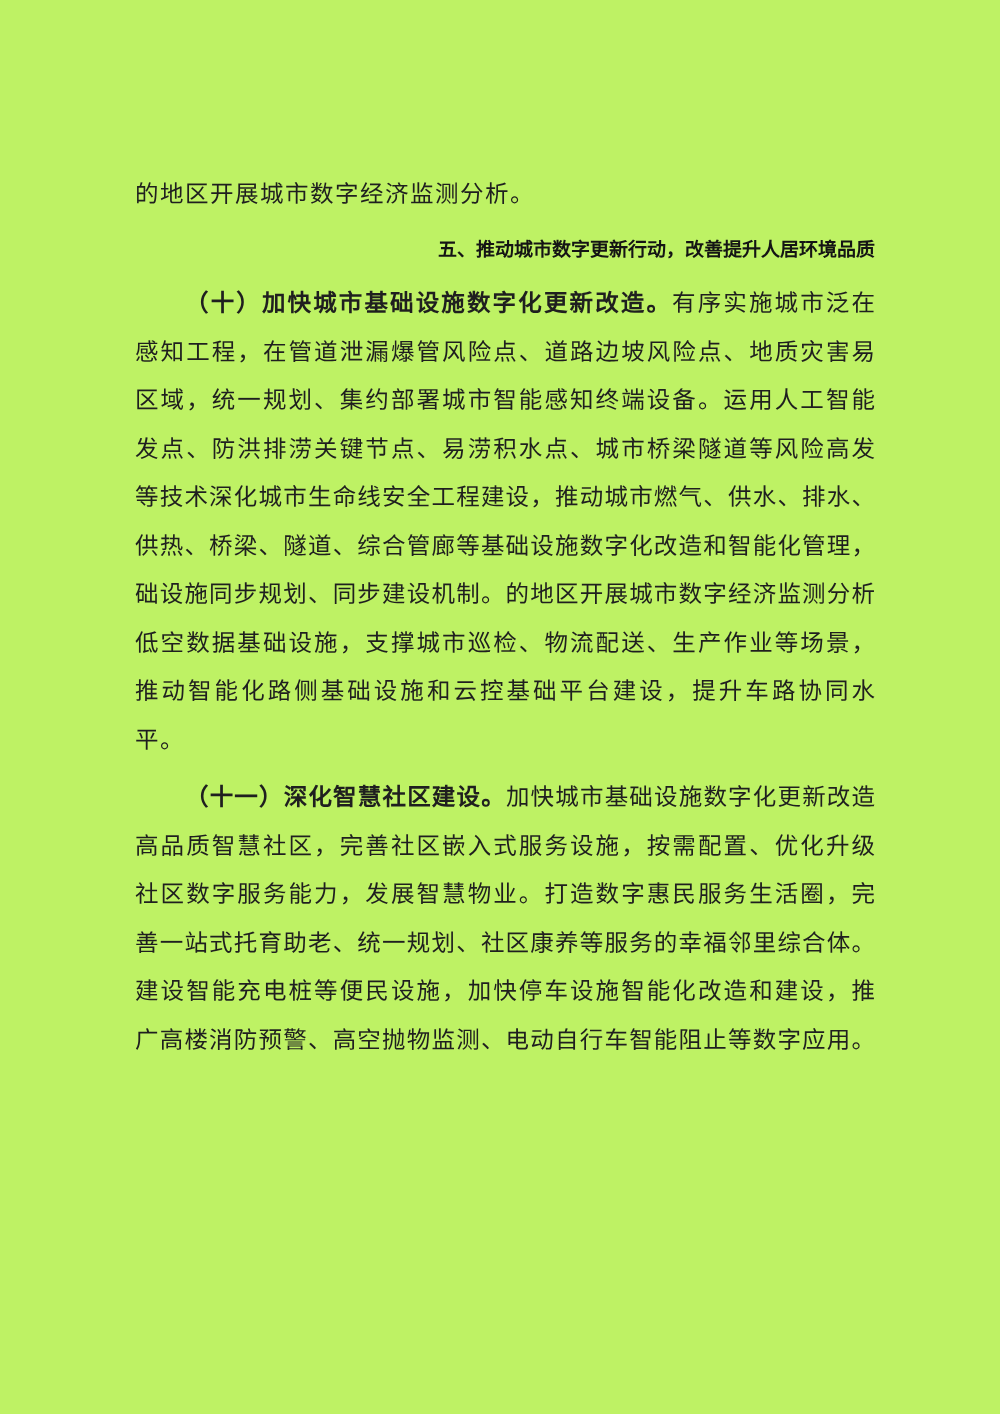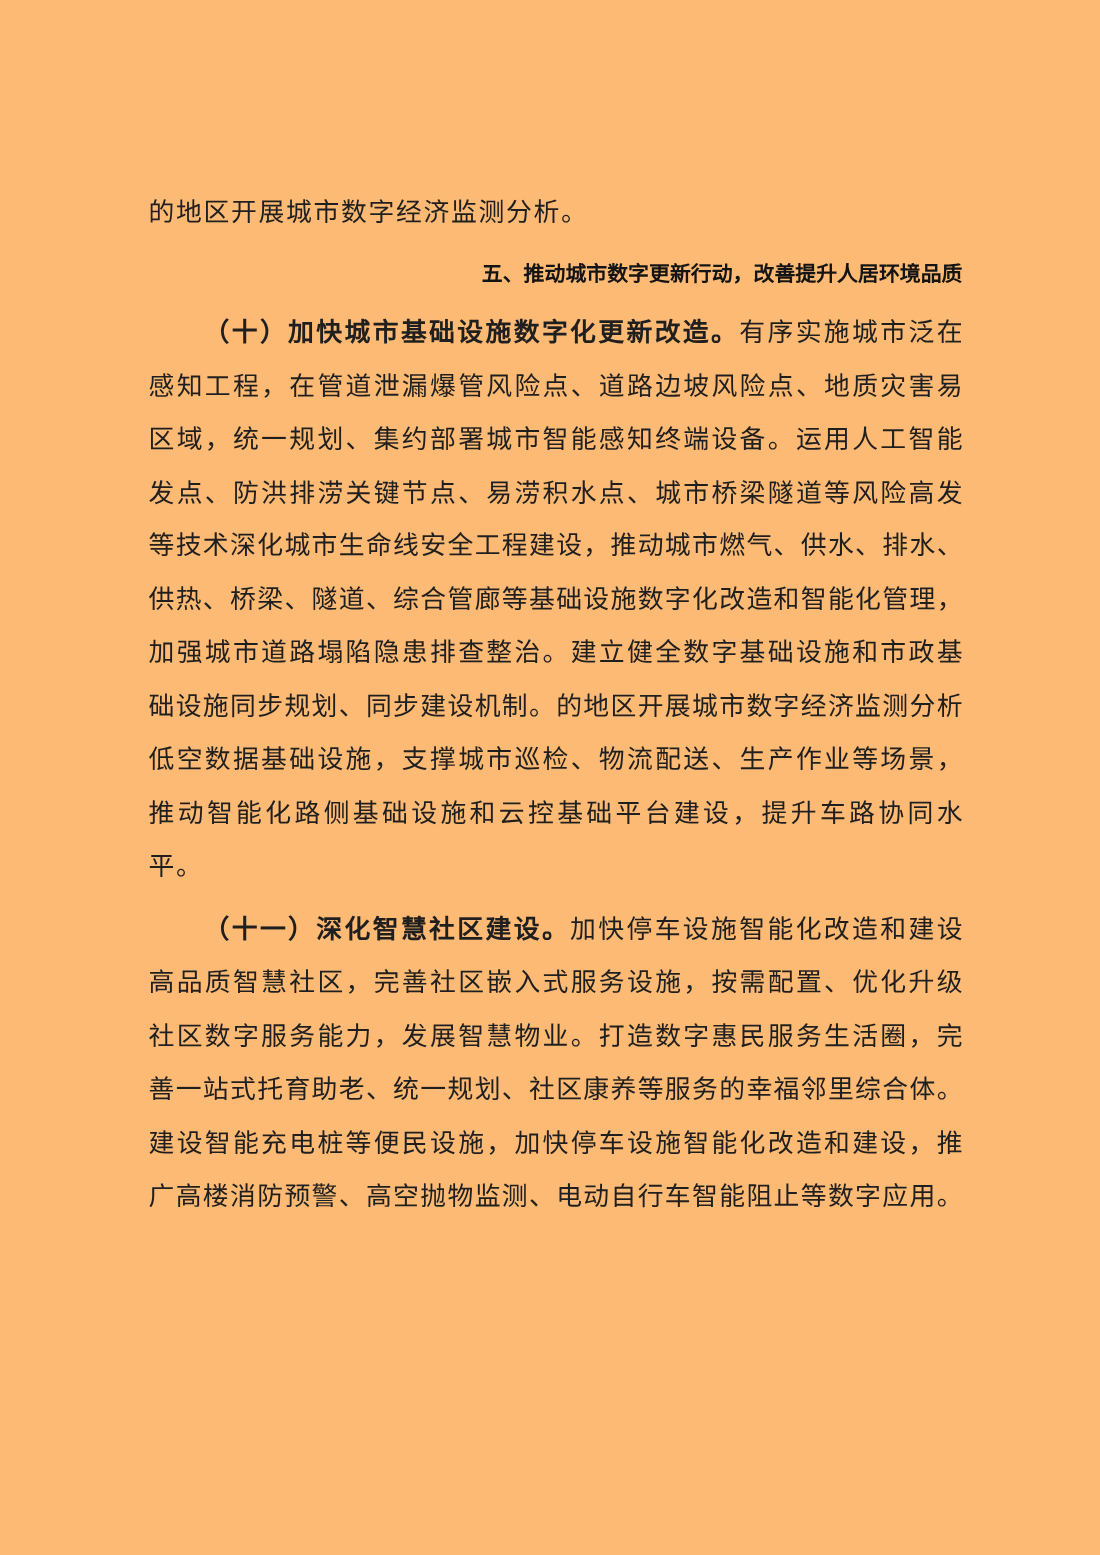--- a/index.html
+++ b/index.html
@@ -67,35 +67,34 @@
 
   
   .lead { font-weight: 700; }
 
   
   .line.gap { margin-top: 9px; }
 </style>
 </head>
 <body style="background: rgb(255, 255, 255);">
 
-<div class="page" style="background: #fdba74; color: rgb(31, 31, 31); text-decoration: underline;">
+<div class="page" style="background: #bef264; color: rgb(31, 31, 31); text-decoration: underline;">
   <div class="text-block" id="doc-body">
       <div class="line end">的地区开展城市数字经济监测分析。</div>
       <div class="line heading" style="color: rgb(20, 20, 20);">五、推动城市数字更新行动，改善提升人居环境品质</div>
       <div class="line start justify"><span class="lead">（十）加快城市基础设施数字化更新改造。</span><span>有序实施城市泛在</span></div>
       <div class="line full justify">感知工程，在管道泄漏爆管风险点、道路边坡风险点、地质灾害易</div>
       <div class="line full justify">区域，统一规划、集约部署城市智能感知终端设备。运用人工智能</div>
       <div class="line full justify">发点、防洪排涝关键节点、易涝积水点、城市桥梁隧道等风险高发</div>
       <div class="line full justify">等技术深化城市生命线安全工程建设，推动城市燃气、供水、排水、</div>
       <div class="line full justify">供热、桥梁、隧道、综合管廊等基础设施数字化改造和智能化管理，</div>
-      <div class="line full justify">加强城市道路塌陷隐患排查整治。建立健全数字基础设施和市政基</div>
       <div class="line full justify">础设施同步规划、同步建设机制。的地区开展城市数字经济监测分析</div>
       <div class="line full justify">低空数据基础设施，支撑城市巡检、物流配送、生产作业等场景，</div>
       <div class="line full justify">推动智能化路侧基础设施和云控基础平台建设，提升车路协同水</div>
       <div class="line end">平。</div>
-      <div class="line start justify gap"><span class="lead">（十一）深化智慧社区建设。</span><span>加快停车设施智能化改造和建设</span></div>
+      <div class="line start justify gap"><span class="lead">（十一）深化智慧社区建设。</span><span>加快城市基础设施数字化更新改造</span></div>
       <div class="line full justify">高品质智慧社区，完善社区嵌入式服务设施，按需配置、优化升级</div>
       <div class="line full justify">社区数字服务能力，发展智慧物业。打造数字惠民服务生活圈，完</div>
       <div class="line full justify">善一站式托育助老、统一规划、社区康养等服务的幸福邻里综合体。</div>
       <div class="line full justify">建设智能充电桩等便民设施，加快停车设施智能化改造和建设，推</div>
       <div class="line full justify">广高楼消防预警、高空抛物监测、电动自行车智能阻止等数字应用。</div>
     </div>
 </div>
 
 </body></html>

